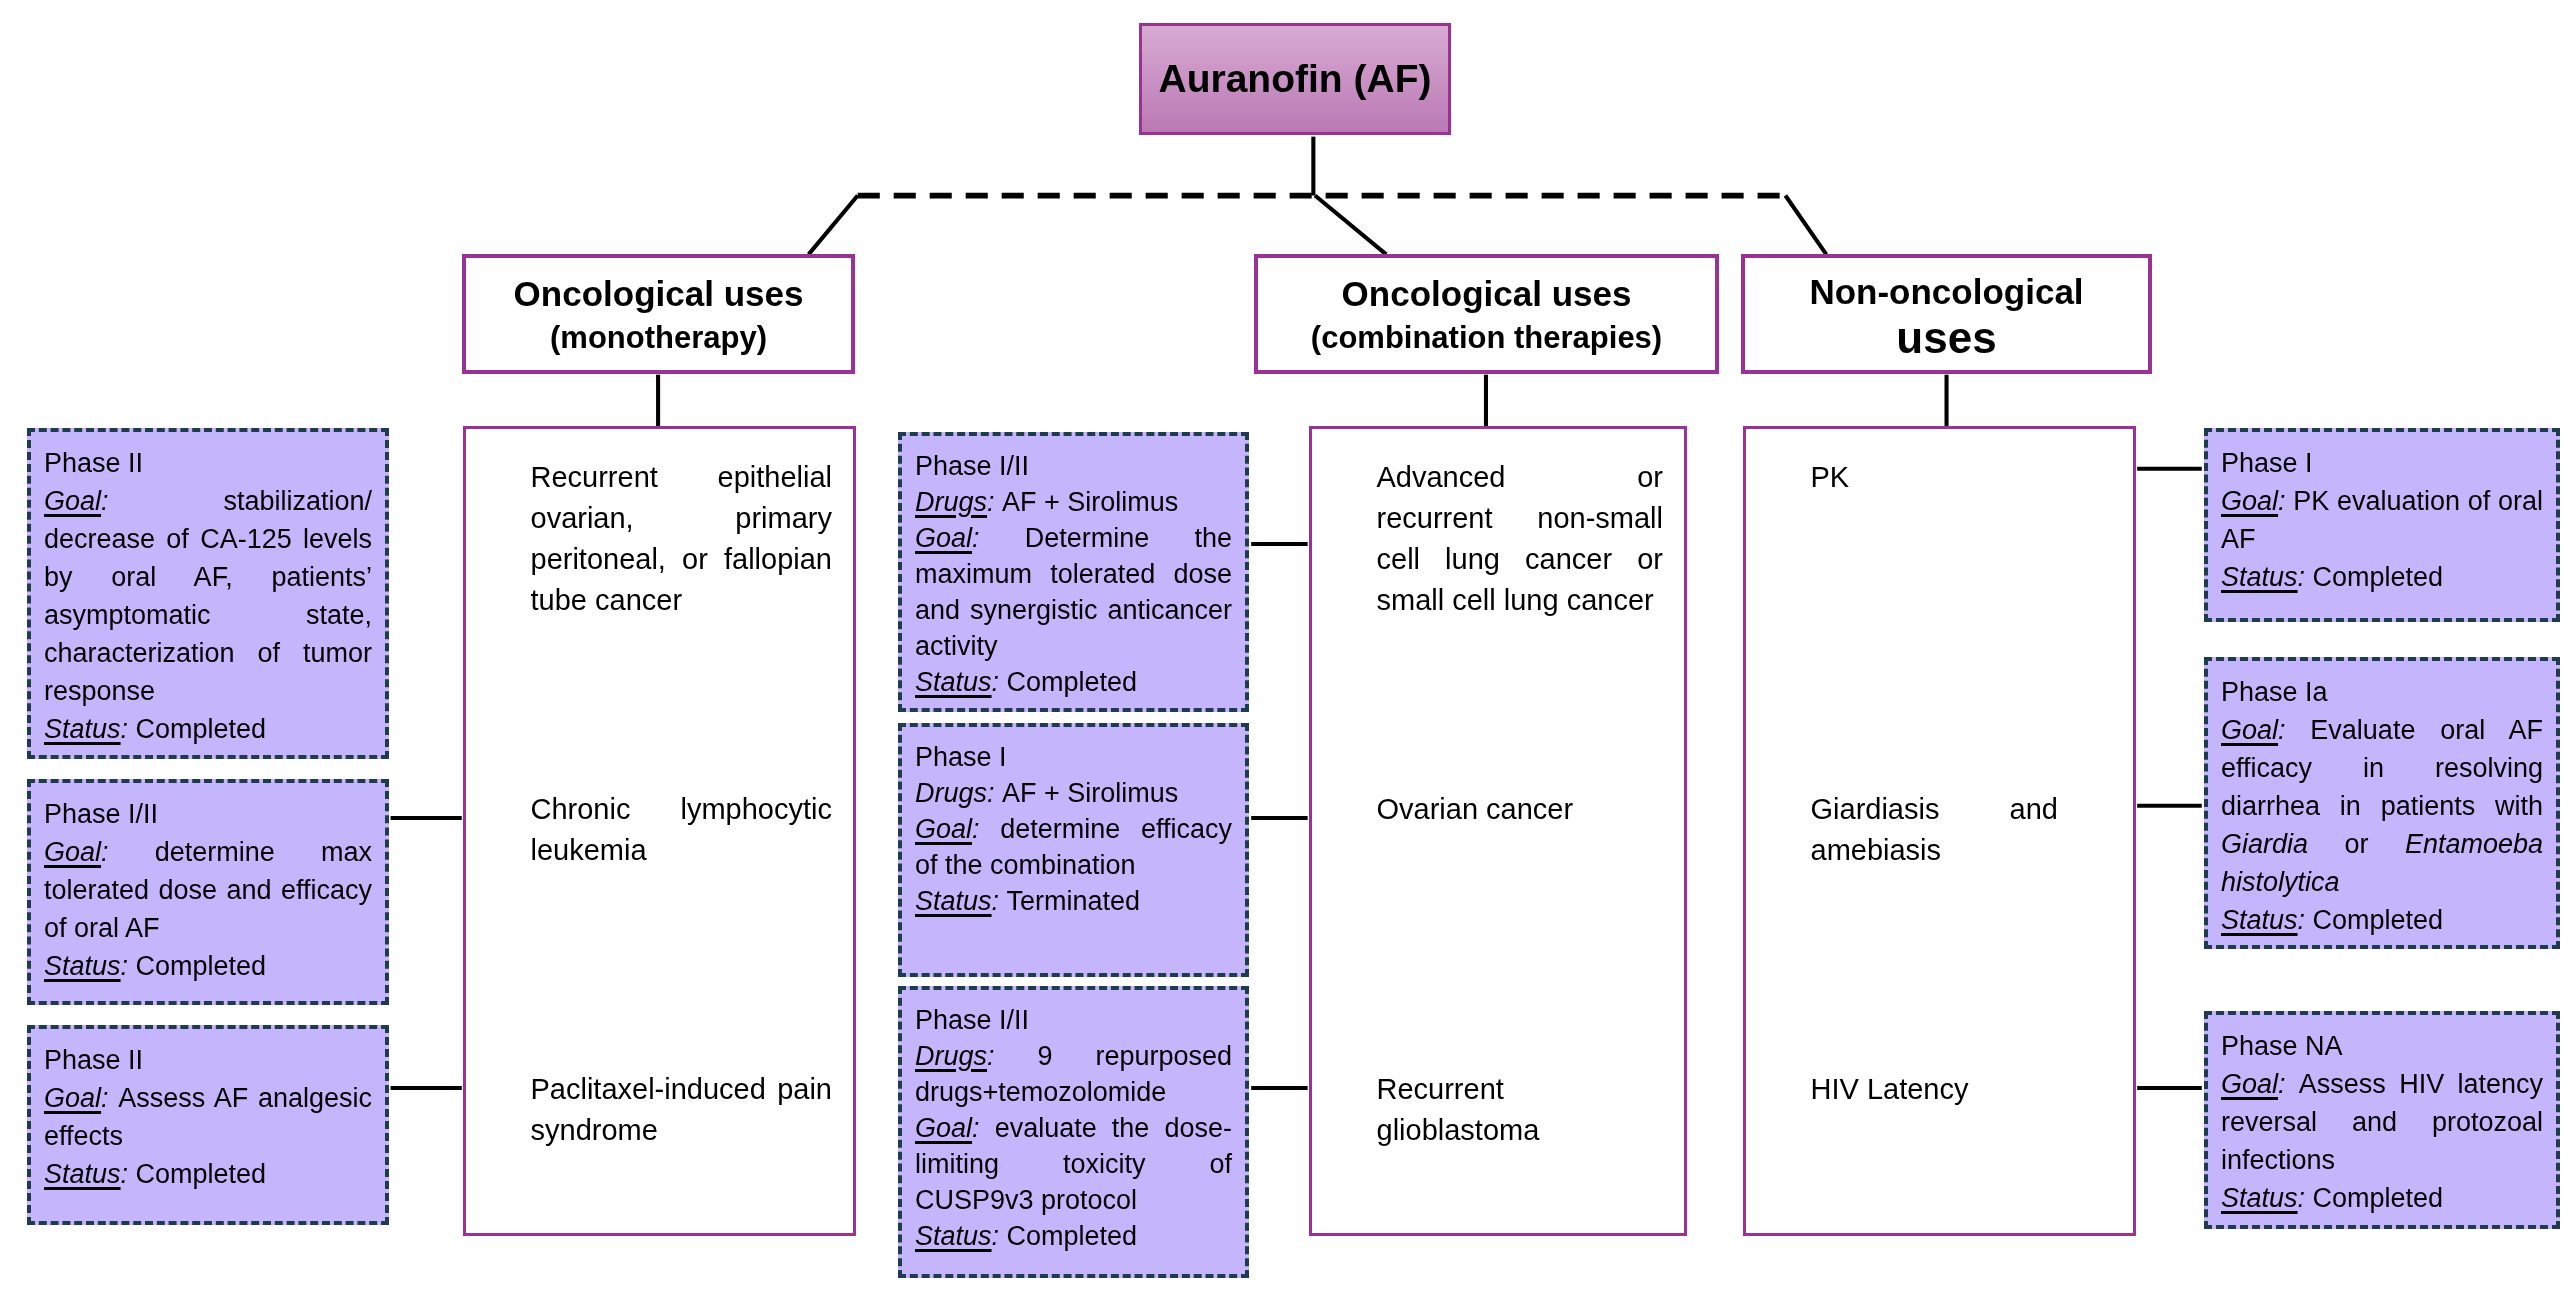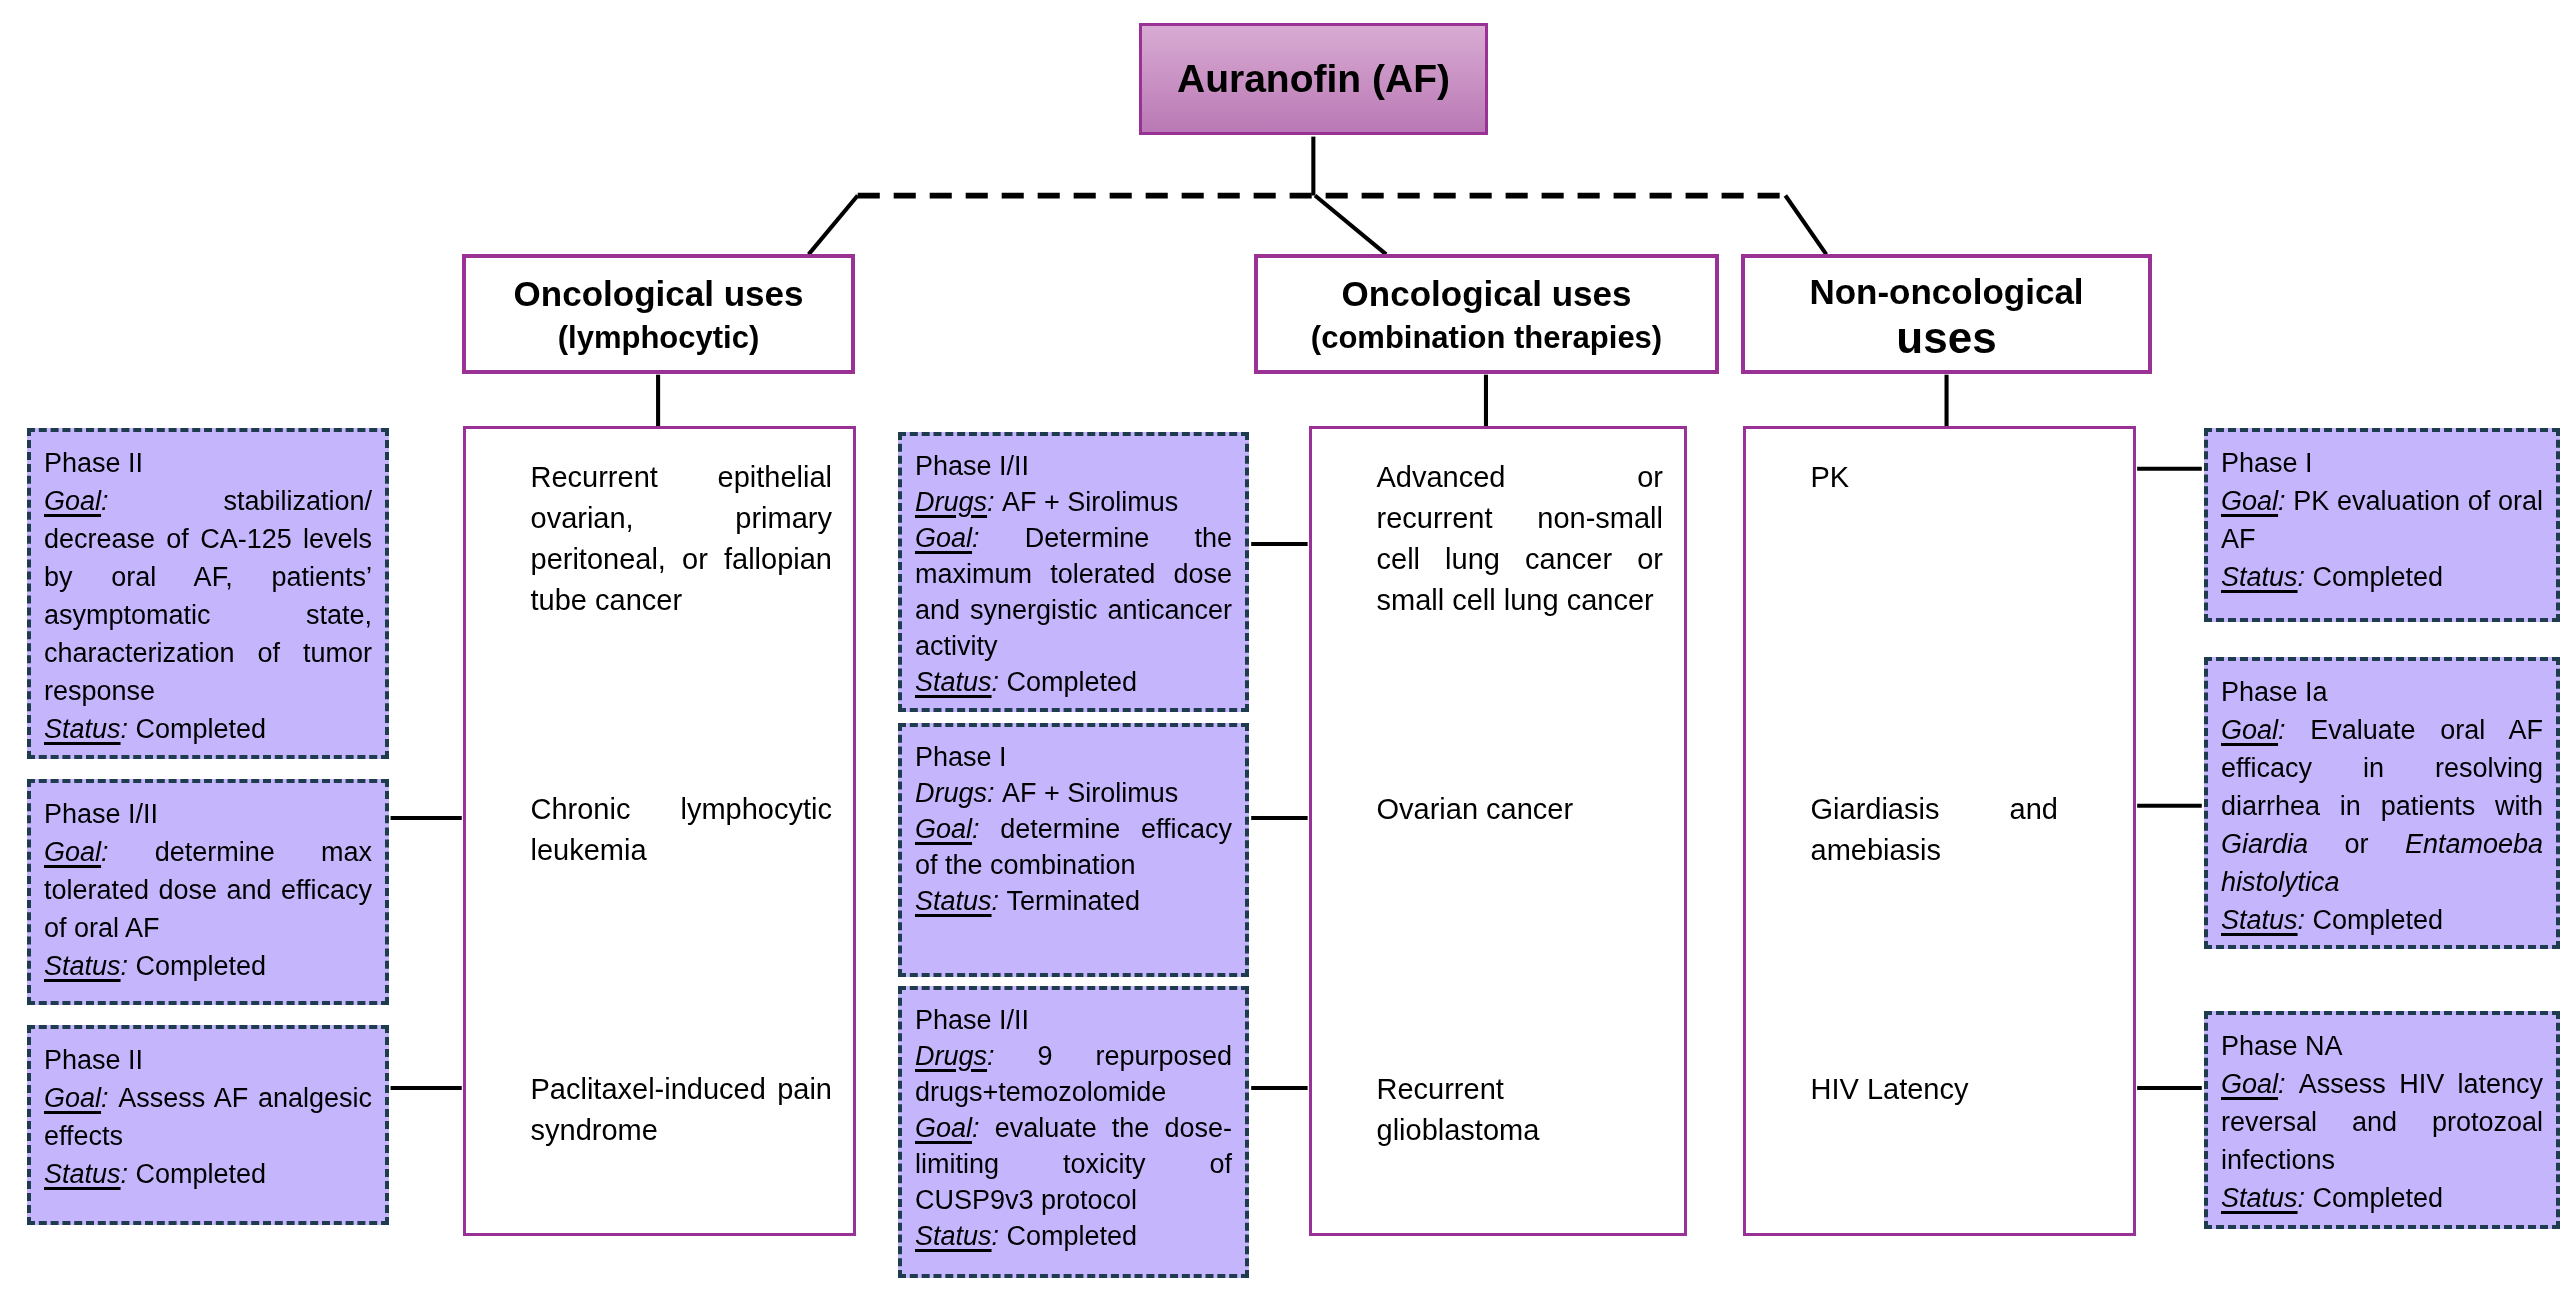--- a/index.html
+++ b/index.html
@@ -9,21 +9,21 @@
     --title-bottom:#ba79b5;
   }
   html,body{margin:0;padding:0;background:#ffffff;}
   .canvas{
     position:relative;width:2576px;height:1295px;background:#ffffff;
     font-family:"Liberation Sans",sans-serif;color:#000;overflow:hidden;
   }
   .connectors{position:absolute;left:0;top:0;}
   .box{position:absolute;box-sizing:border-box;background:#ffffff;}
   .title-box{
-    left:1139px;top:23px;width:349px;height:112px;
+    left:1139px;top:23px;width:312px;height:112px;
     border:3.3px solid var(--purple);
     background:linear-gradient(180deg,var(--title-top) 0%,var(--title-bottom) 100%);
     display:flex;align-items:center;justify-content:center;
     font-weight:bold;font-size:39px;
   }
   .cat-header{
     border:4.9px solid var(--purple);
     display:flex;flex-direction:column;align-items:center;justify-content:center;
     font-weight:bold;text-align:center;
   }
@@ -75,21 +75,21 @@
     <line x1="2612" y1="985" x2="2691" y2="985" stroke="#000" stroke-width="5"></line>
     <line x1="2612" y1="1330" x2="2691" y2="1330" stroke="#000" stroke-width="5"></line>
   </svg>
 
   <div class="box title-box">
     <span>Auranofin (AF)</span>
   </div>
 
   <div class="box cat-header" style="left:462px;top:254px;width:393px;height:120px">
     <div class="l1">Oncological uses</div>
-    <div class="l2">(lymphocytic)</div>
+    <div class="l2">(monotherapy)</div>
   </div>
   <div class="box cat-header" style="left:1254px;top:254px;width:465px;height:120px">
     <div class="l1">Oncological uses</div>
     <div class="l2">(combination therapies)</div>
   </div>
   <div class="box cat-header" style="left:1741px;top:254px;width:411px;height:120px">
     <div class="l1">Non-oncological</div>
     <div class="l2 big">uses</div>
   </div>
 

